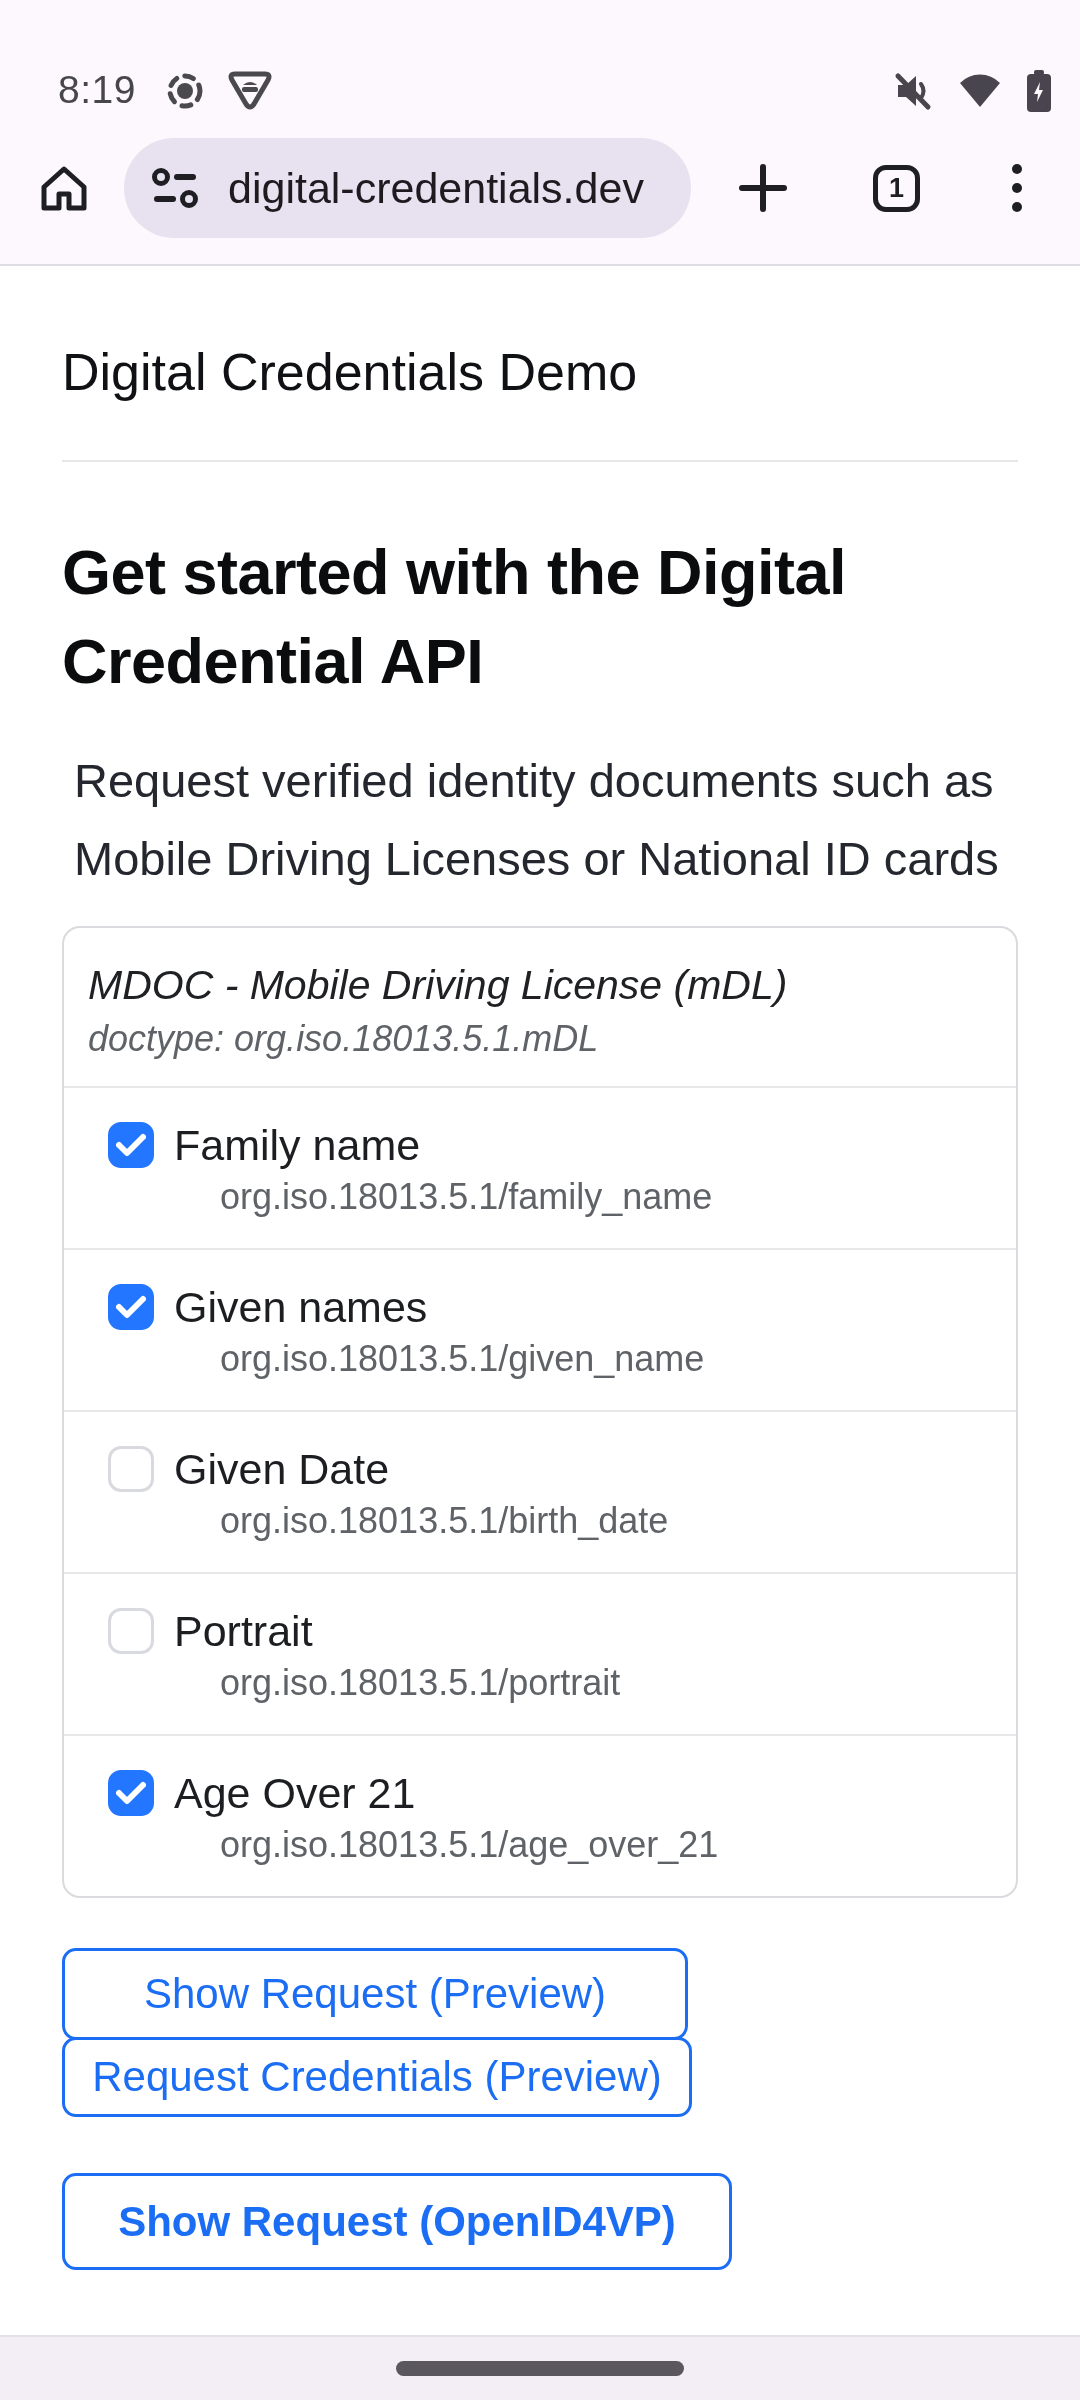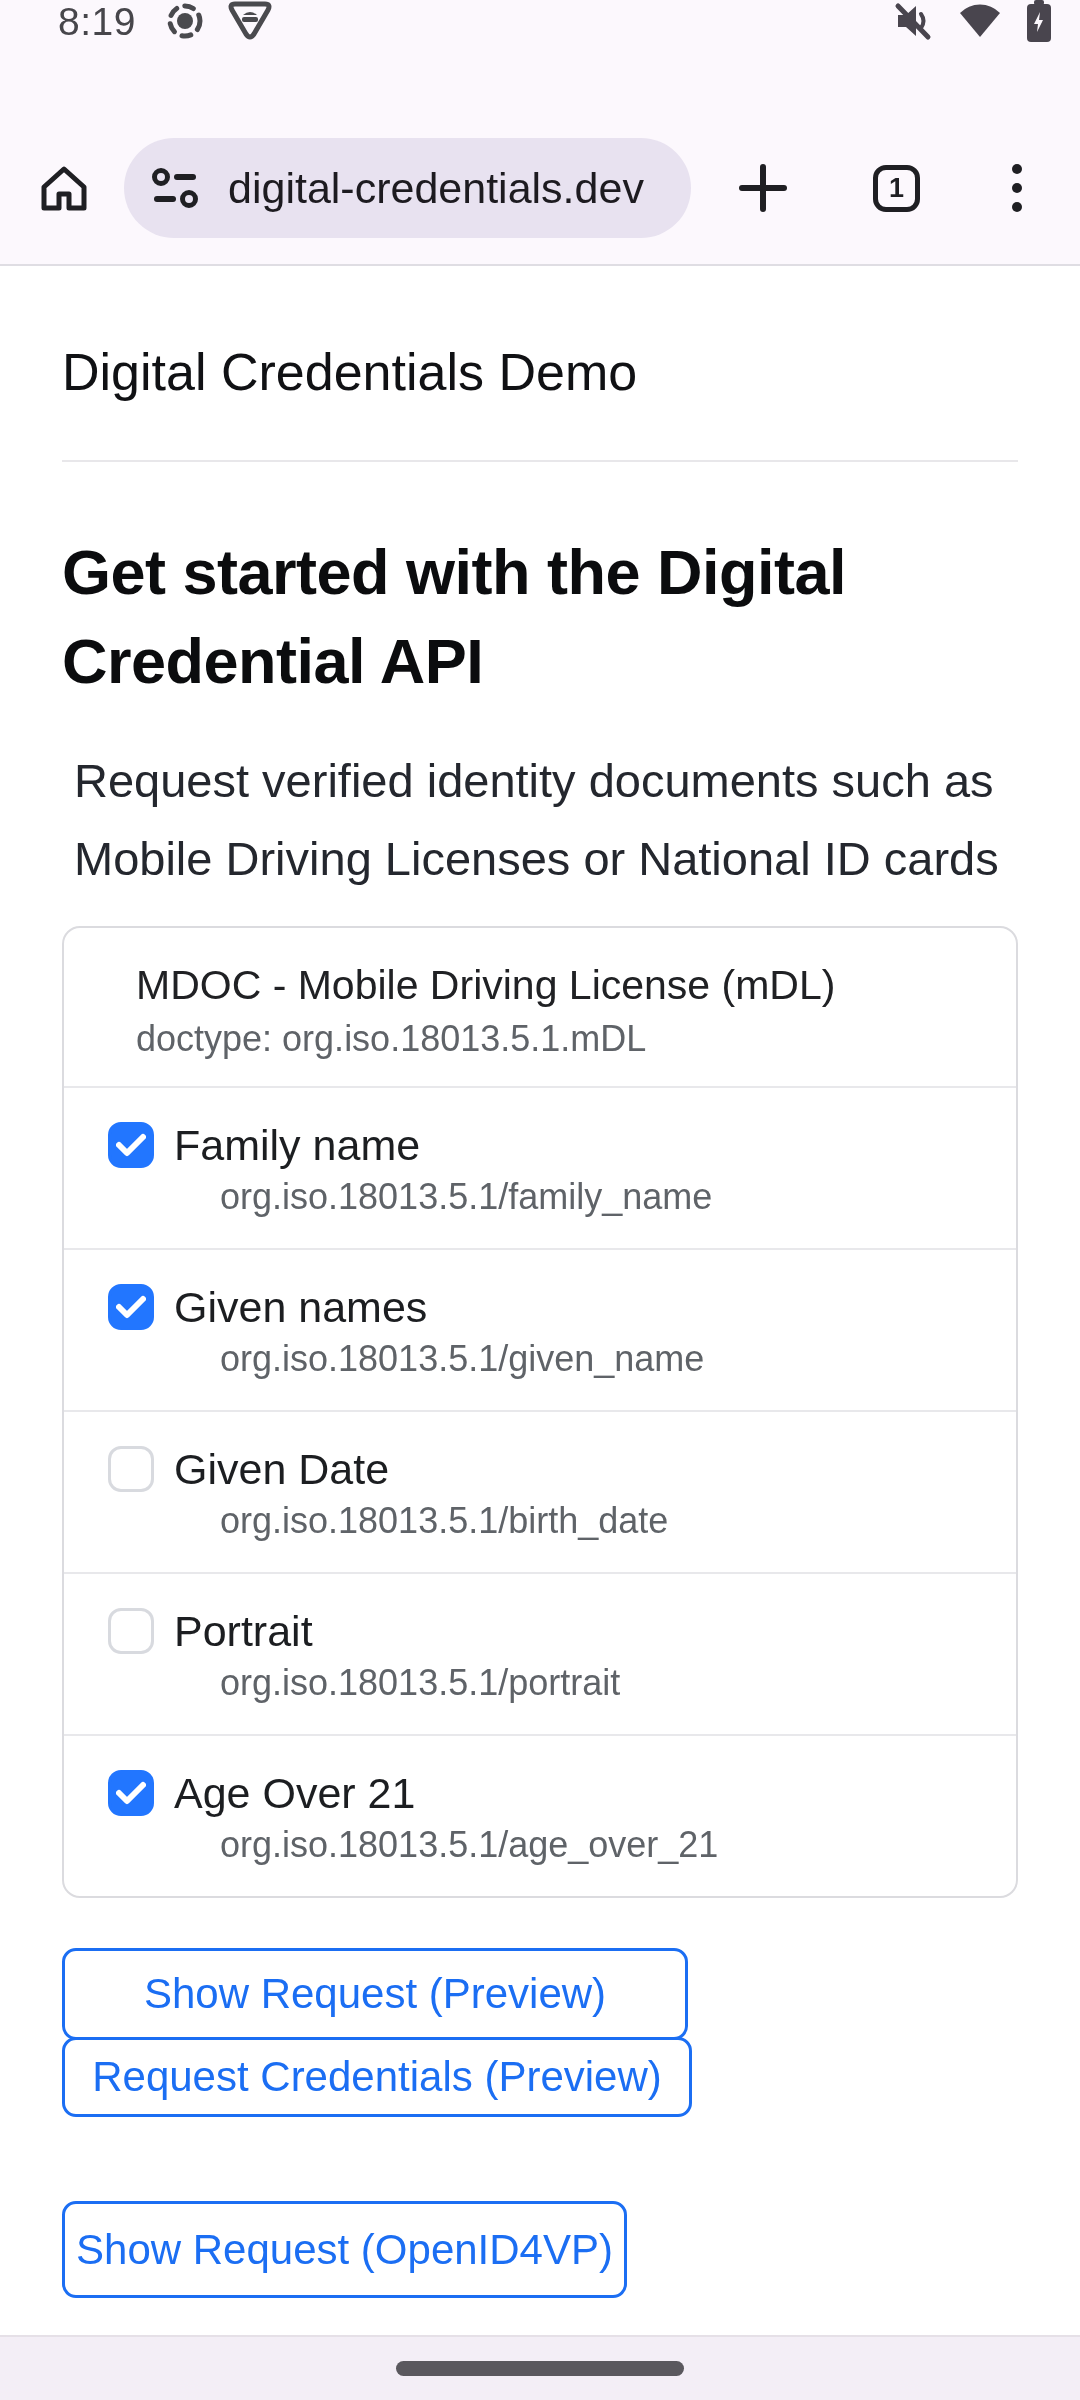--- a/index.html
+++ b/index.html
@@ -3,21 +3,21 @@
 <meta charset="utf-8">
 <style>
   html,body{margin:0;padding:0;background:#ffffff;}
   .screen{
     position:relative;width:1080px;height:2400px;overflow:hidden;
     background:#ffffff;font-family:"Liberation Sans", sans-serif;
     -webkit-font-smoothing:antialiased;
   }
   
   .top-chrome{background:#FCF8FD;border-bottom:2px solid #DFDDE3;}
-  .status-bar{height:112px;display:flex;align-items:flex-start;padding:0 28px 0 58px;box-sizing:border-box;}
+  .status-bar{height:112px;display:flex;align-items:flex-end;padding:0 28px 0 58px;box-sizing:border-box;}
   .status-time{font-size:39px;color:#47464B;font-weight:500;letter-spacing:.5px;}
   .status-left-icons{display:flex;align-items:center;gap:22px;margin-left:28px;}
   .status-spacer{flex:1;}
   .status-right-icons{display:flex;align-items:center;gap:24px;}
   .sicon{display:block;}
   .toolbar{height:152px;display:flex;align-items:center;padding:0 52px 0 38px;box-sizing:border-box;}
   .home-btn{width:52px;height:52px;display:flex;align-items:center;justify-content:center;}
   .url-pill{
     margin-left:34px;width:567px;height:100px;border-radius:50px;background:#E8E2F0;
     display:flex;align-items:center;padding:0 28px;box-sizing:border-box;flex:none;
@@ -32,21 +32,21 @@
   .kebab{margin-left:88px;display:flex;flex-direction:column;gap:9px;align-items:center;padding:4px;}
   .kebab i{width:10px;height:10px;border-radius:50%;background:#1F1F23;display:block;}
   
   .page{padding:0 62px;background:#ffffff;}
   .site-title{margin:76px 0 0;font-size:52px;font-weight:400;color:#101114;line-height:60px;}
   .title-divider{border:none;border-top:2px solid #E8E7EA;margin:58px 0 0;}
   .main-heading{margin:66px 0 0;font-size:63px;font-weight:700;color:#0B0C0E;line-height:89px;letter-spacing:-.5px;}
   .subtitle{margin:36px 12px 0;font-size:47px;font-weight:400;color:#24272E;line-height:78px;}
   
   .card{margin-top:28px;border:2px solid #DBDBDF;border-radius:18px;background:#fff;}
-  .card-header{padding:32px 72px 26px;}
+  .card-header{padding:32px 24px 26px;font-style:italic;}
   .card-title{font-size:41px;color:#202124;line-height:50px;}
   .card-doctype{margin-top:8px;font-size:36px;color:#5F6368;line-height:42px;}
   .field-row{border-top:2px solid #E8E8EB;padding:32px 30px 30px 44px;}
   .field-main{display:flex;align-items:center;text-align:right;}
   .checkbox{
     width:46px;height:46px;border-radius:13px;border:3px solid #D8DADF;background:#fff;
     box-sizing:border-box;flex:none;display:flex;align-items:center;justify-content:center;
   }
   .checkbox.checked{background:#2276FF;border-color:#2276FF;}
   .checkbox svg{display:none;}
@@ -55,21 +55,21 @@
   .field-path{margin-left:112px;margin-top:6px;font-size:36px;color:#5F6368;line-height:42px;}
   
   .btn{
     display:flex;align-items:center;justify-content:center;box-sizing:border-box;
     background:#ffffff;border:3px solid #1B6EF3;border-radius:14px;
     font-size:42px;color:#1B6EF3;font-family:"Liberation Sans", sans-serif;
   }
   .btn-group{margin-top:50px;}
   .btn-show-preview{width:626px;height:92px;}
   .btn-request-preview{width:630px;height:80px;margin-top:-3px;text-align:right;}
-  .btn-openid{width:565px;height:97px;margin-top:84px;}
+  .btn-openid{width:670px;height:97px;margin-top:56px;font-weight:bold;}
   
   .nav-bar{
     position:absolute;left:0;bottom:0;width:1080px;height:63px;background:#F3EEF6;
     border-top:2px solid #E5E0E7;box-sizing:content-box;z-index:10;
   }
   .nav-handle{
     position:absolute;left:50%;top:24px;transform:translateX(-50%);
     width:288px;height:15px;border-radius:8px;background:#5A585E;
   }
 </style>

